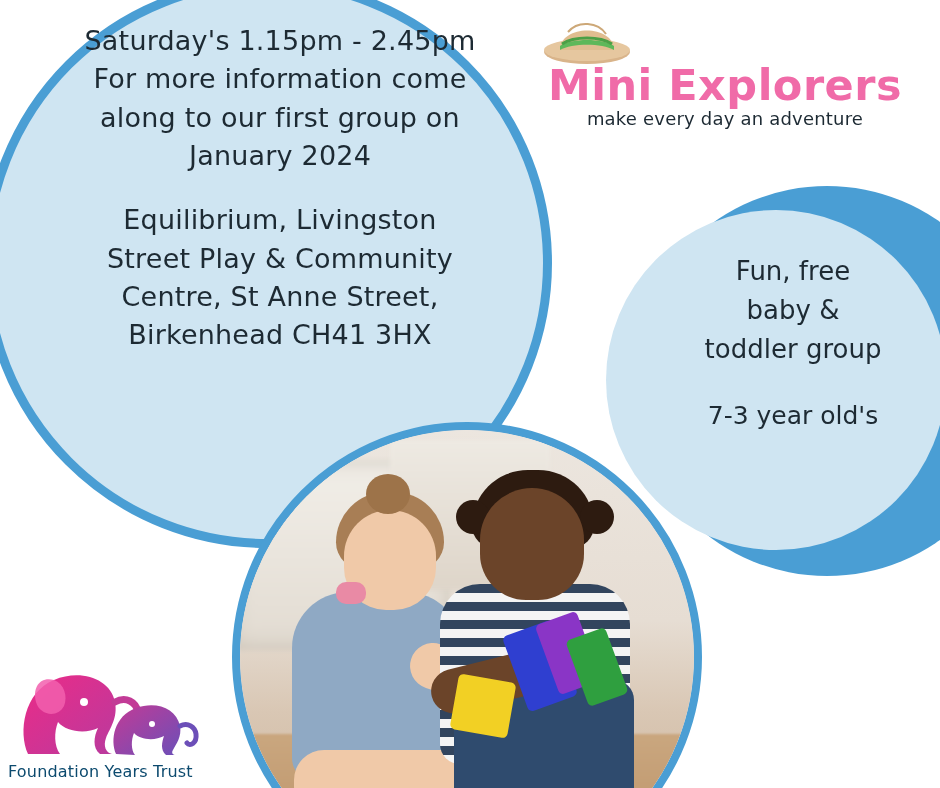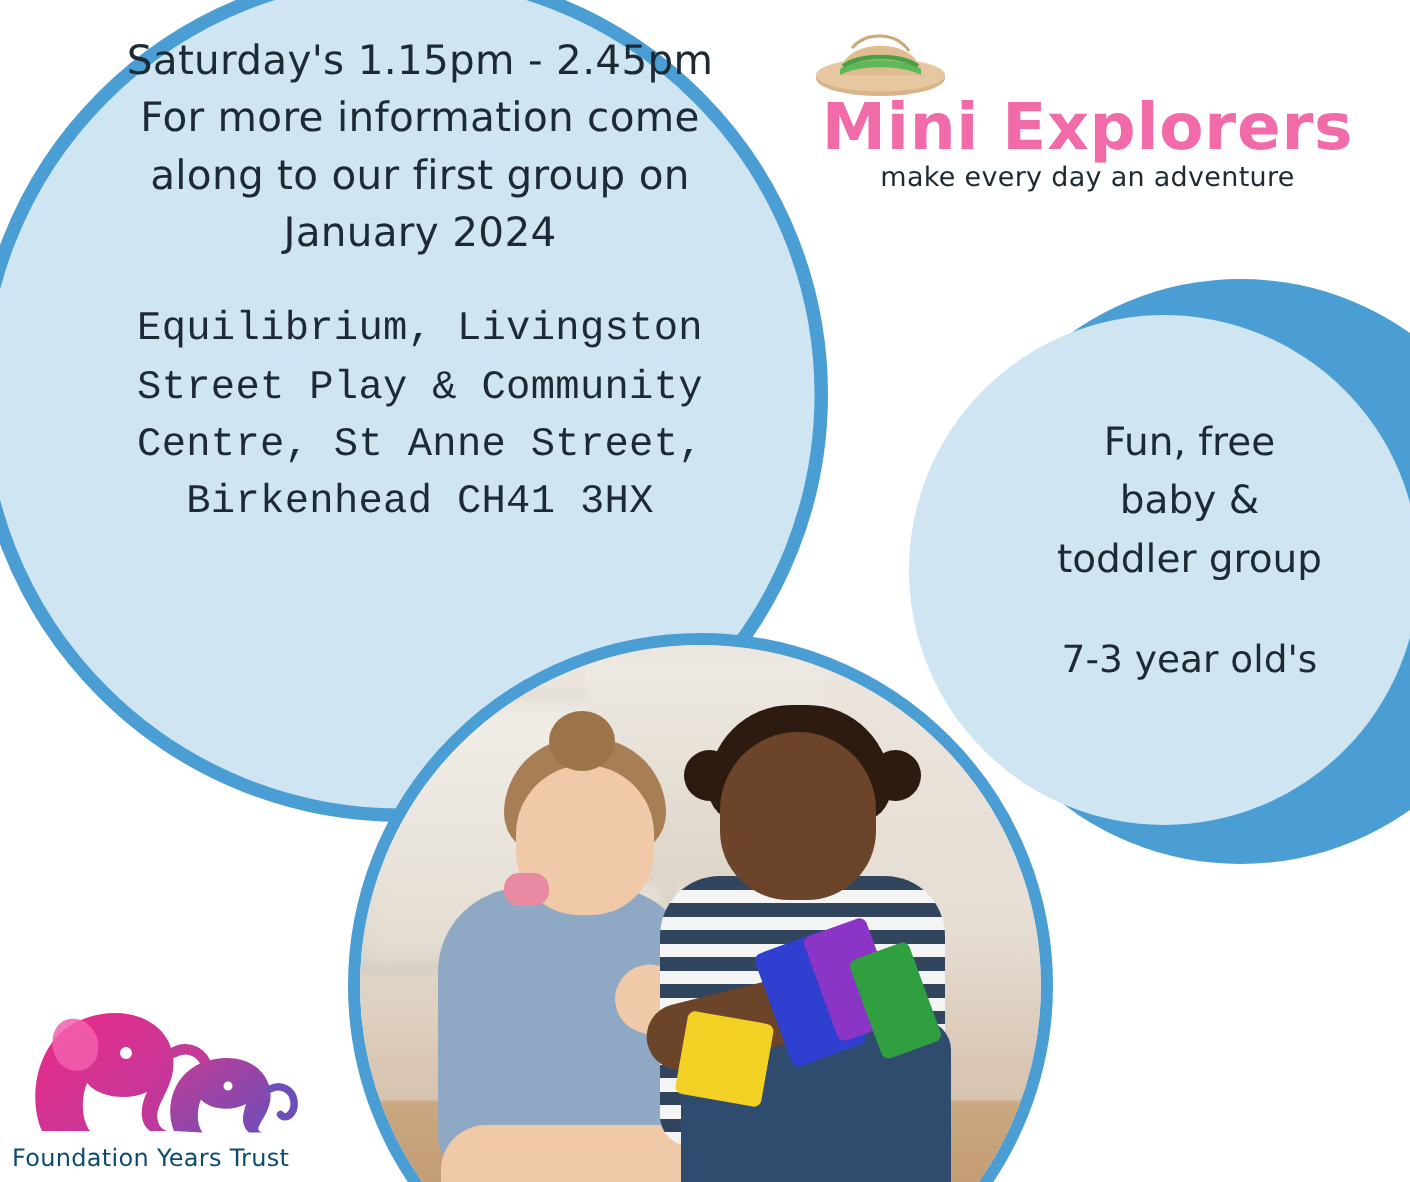--- a/index.html
+++ b/index.html
@@ -43,21 +43,20 @@
     width: 480px;
     text-align: center;
     color: #1d2a33;
     font-family: "DejaVu Sans", sans-serif;
     font-size: 27px;
     line-height: 1.42;
     letter-spacing: 0.2px;
   }
   .left-text .para2 {
     margin-top: 26px;
-    font-family: Liberation Mono, monospace;
   }
 
   
   .right-circle {
     position: absolute;
     left: 632px;
     top: 186px;
     width: 390px;
     height: 390px;
     border-radius: 50%;
@@ -74,21 +73,20 @@
   }
   .right-text {
     position: absolute;
     left: 648px;
     top: 252px;
     width: 290px;
     text-align: center;
     color: #1d2a33;
     font-size: 26px;
     line-height: 1.5;
-    margin-top: 24px;
   }
   .right-text .para2 {
     margin-top: 28px;
     font-size: 25px;
   }
 
   
   .photo-circle {
     position: absolute;
     left: 232px;

